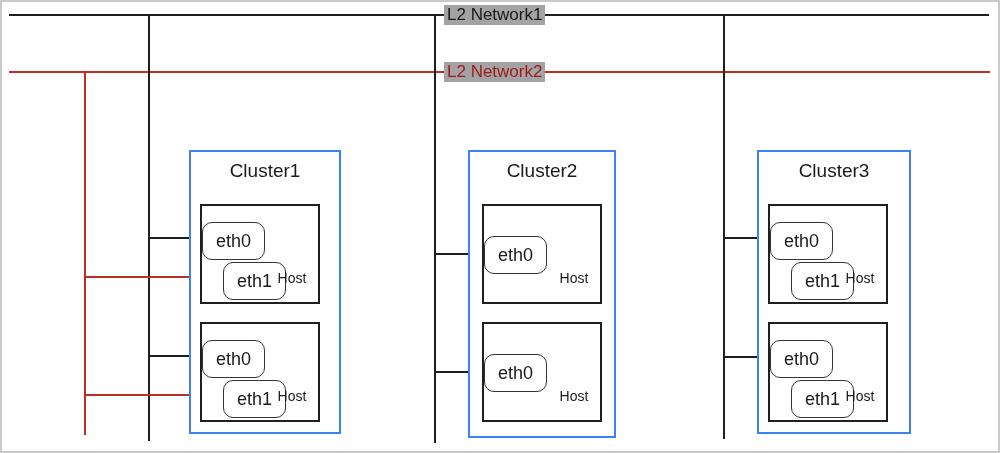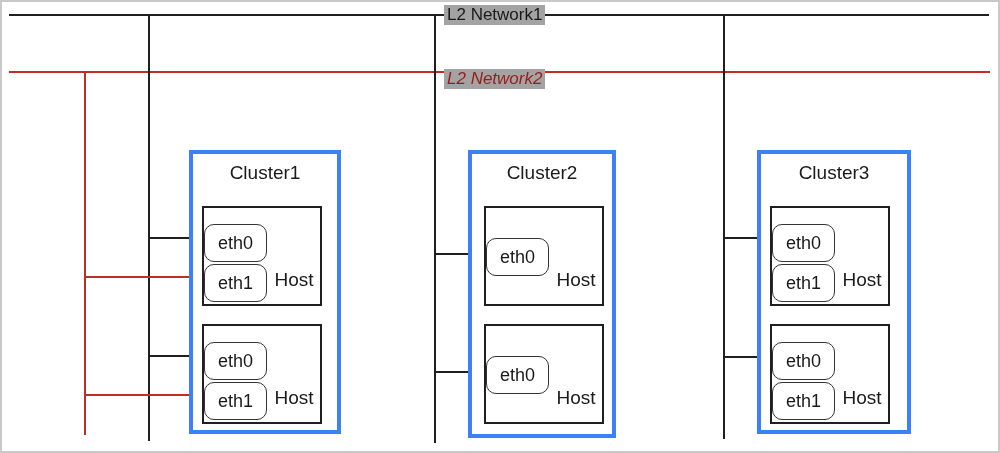--- a/index.html
+++ b/index.html
@@ -22,21 +22,21 @@
     background:#a3a3a3;
     padding:0 3px;
     font-size:17px;
     line-height:20px;
     white-space:nowrap;
   }
   .net-label.n1{color:#1a1a1a;}
   .net-label.n2{color:#9c1a1a;}
   .cluster{
     position:absolute;
-    border:4px solid #3b82f6;
+    border:2px solid #3b82f6;
     background:#ffffff;
   }
   .cluster-title{
     position:absolute;
     top:8px;left:0;right:0;
     text-align:center;
     font-size:19px;
     line-height:22px;
   }
   .host{
@@ -48,27 +48,27 @@
   .eth{
     position:absolute;
     left:0;width:63px;height:38px;
     border:1.5px solid #333333;
     border-radius:10px;
     background:#ffffff;
     display:flex;align-items:center;justify-content:center;
     font-size:18px;
   }
   .eth.top{top:16px;}
-  .eth.bottom{top:56px;}
+  .eth.bottom{top:56px;margin-left:21px;}
   .eth.single{top:30px;}
   .host-label{
     position:absolute;
     left:64px;right:0;top:0;bottom:0;
     display:flex;align-items:center;justify-content:center;
-    font-size:19px;
+    font-size:14px;
     margin-top:48px;
   }
 </style>
 </head>
 <body>
 
 <div id="frame">
 
   <div class="hline black" style="left:7px;top:12px;width:980px;"></div>
 
@@ -84,21 +84,21 @@
   <div class="hline black" style="left:146px;top:353px;width:54px;"></div>
   <div class="hline red" style="left:82px;top:392px;width:118px;"></div>
 
   <div class="hline black" style="left:432px;top:251px;width:50px;"></div>
   <div class="hline black" style="left:432px;top:369px;width:50px;"></div>
 
   <div class="hline black" style="left:721px;top:235px;width:47px;"></div>
   <div class="hline black" style="left:721px;top:354px;width:47px;"></div>
 
   <div class="net-label n1" style="left:442px;top:3px;">L2 Network1</div>
-  <div class="net-label n2" style="left:442px;top:67px;font-style:italic;">L2 Network2</div>
+  <div class="net-label n2" style="left:442px;top:60px;">L2 Network2</div>
 
   <div class="cluster" style="left:187px;top:148px;width:152px;height:284px;">
     <div class="cluster-title">Cluster1</div>
     <div class="host" style="left:9px;top:52px;">
       <div class="eth top">eth0</div>
       <div class="eth bottom">eth1</div>
       <div class="host-label">Host</div>
     </div>
     <div class="host" style="left:9px;top:170px;">
       <div class="eth top">eth0</div>

